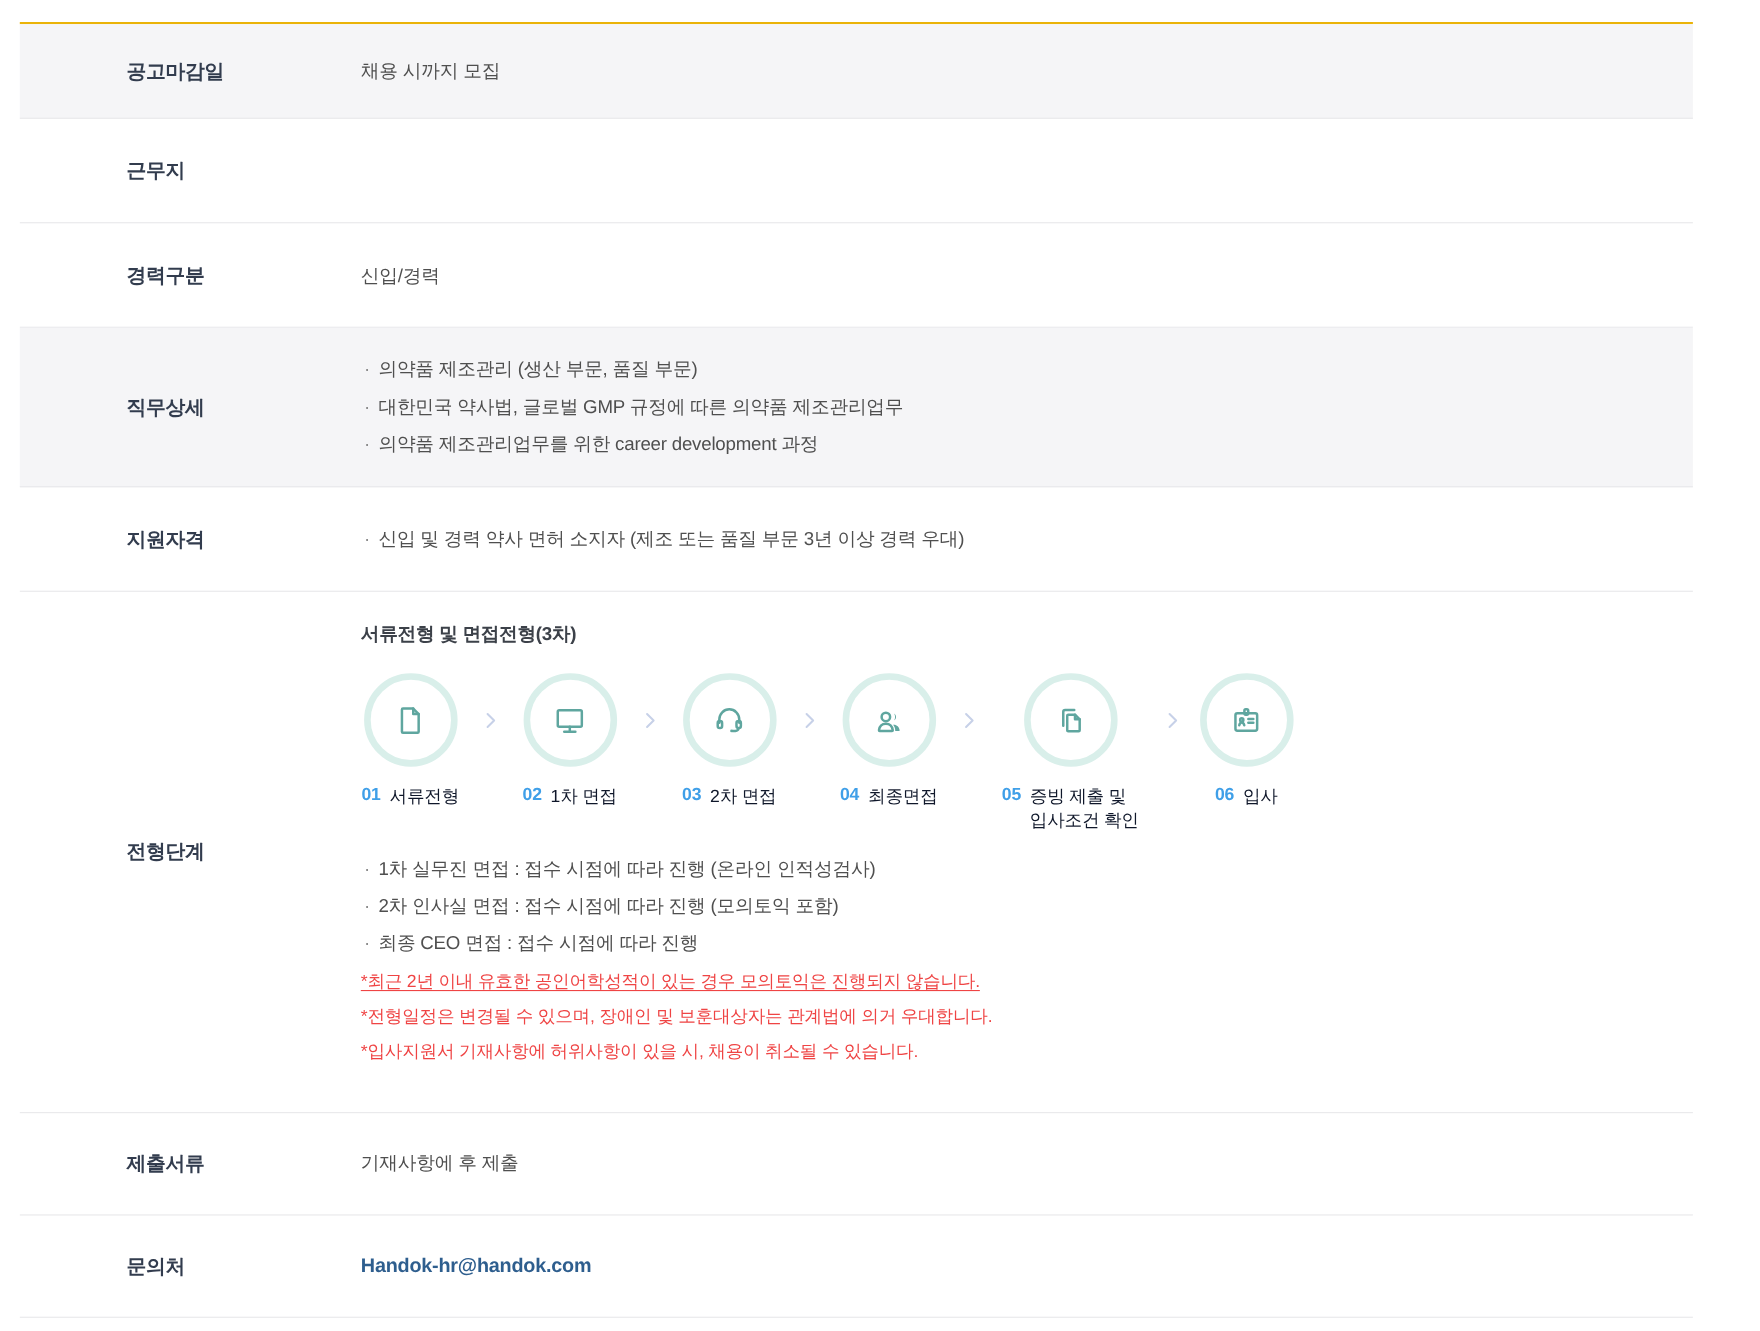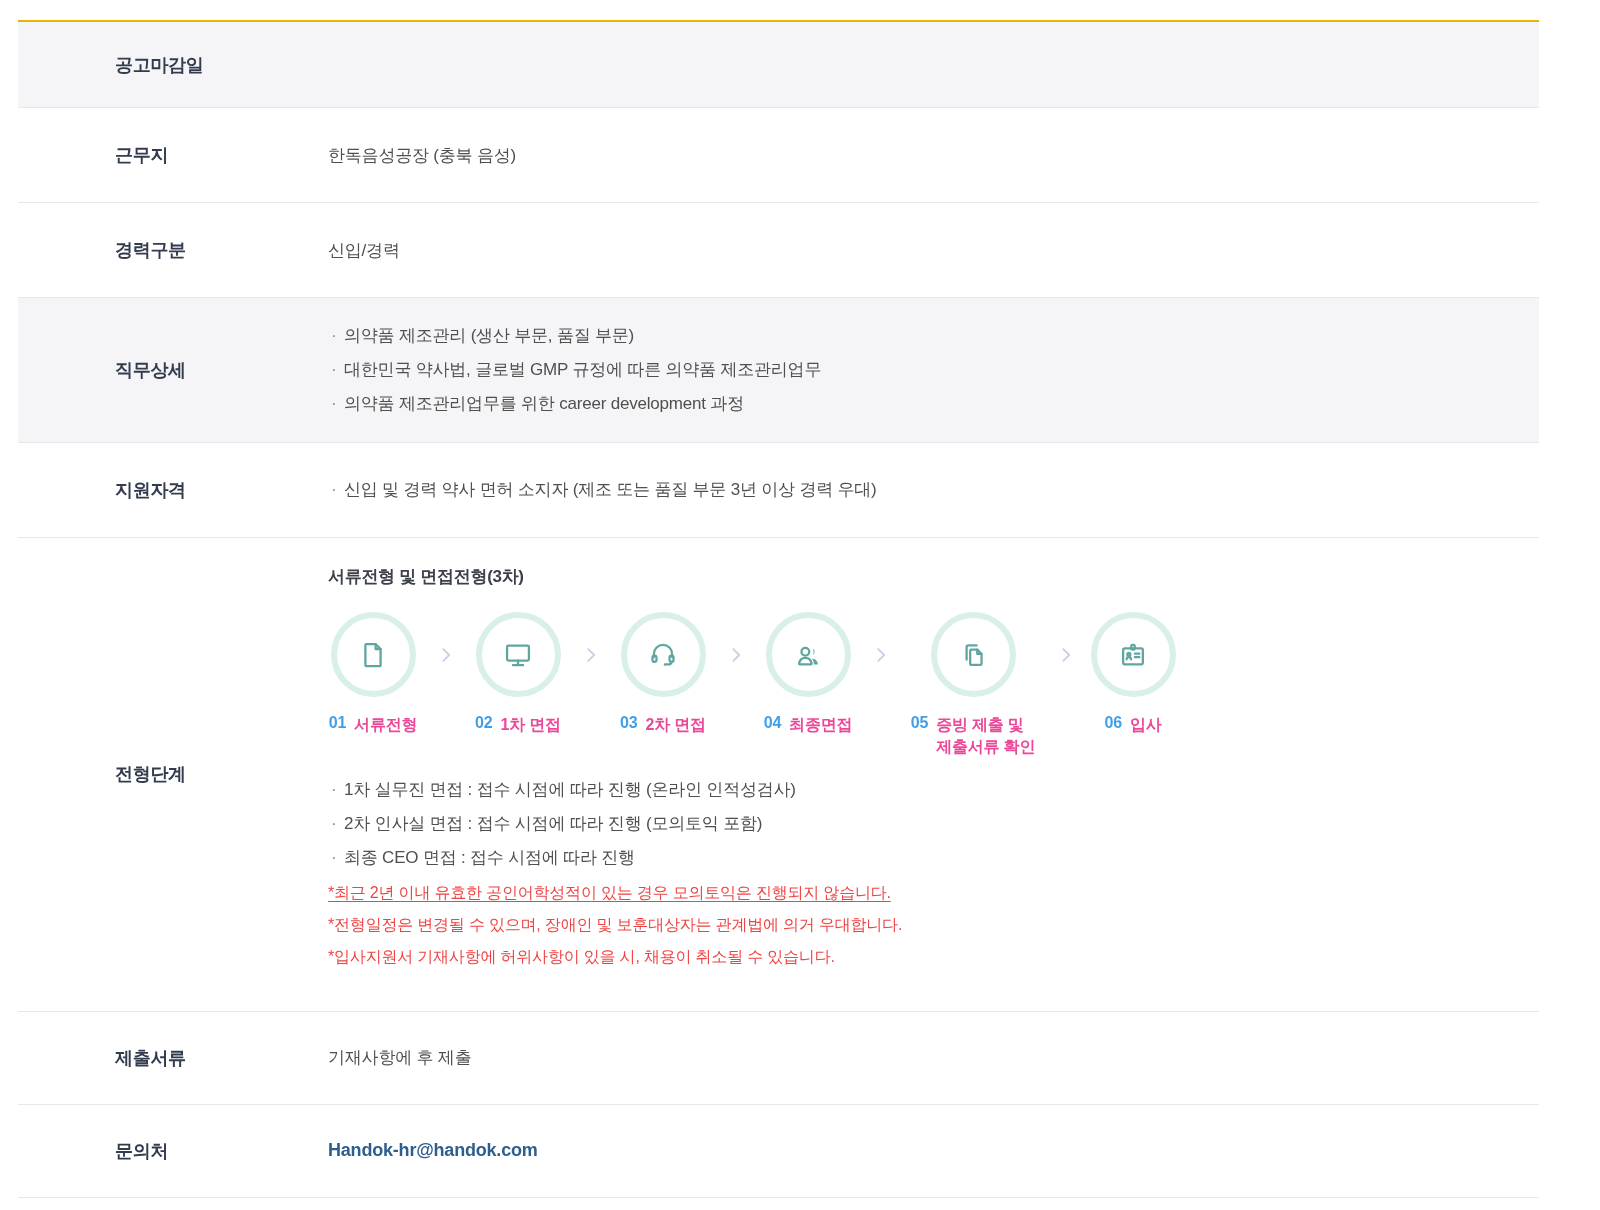--- a/index.html
+++ b/index.html
@@ -83,21 +83,21 @@
     display: flex; align-items: center; justify-content: center;
   }
   .step-label {
     margin-top: 17px;
     display: flex;
     gap: 8px;
     font-size: 16px;
     white-space: nowrap;
   }
   .step-num  { color: #3f9fe8; font-weight: 700; }
-  .step-name { color: #ec4899; font-weight: 700; line-height: 1.4; }
+  .step-name { color: #0f172a; font-weight: 400; line-height: 1.4; }
   .chev {
     width: 35px;
     margin-top: 32px;
     display: flex;
     justify-content: center;
     flex-shrink: 0;
   }
   .process-bullets { margin-top: 14px; }
   .process-notes { margin-top: 2px; }
   .note-line {
@@ -117,25 +117,25 @@
   }
   svg.icon { display: block; }
 </style>
 </head>
 <body>
 
 <div class="info-table">
 
   <div class="row shaded r-deadline">
     <div class="label-cell">공고마감일</div>
+    <div class="value-cell">채용 시까지 모집</div>
   </div>
 
   <div class="row r-location">
     <div class="label-cell">근무지</div>
-    <div class="value-cell">한독음성공장 (충북 음성)</div>
   </div>
 
   <div class="row r-career">
     <div class="label-cell">경력구분</div>
     <div class="value-cell">신입/경력</div>
   </div>
 
   <div class="row shaded r-jobdetail">
     <div class="label-cell">직무상세</div>
     <div class="value-cell">
@@ -259,21 +259,21 @@
             <svg class="icon" width="32" height="32" viewBox="0 0 24 24" fill="none" stroke="#5fa69f" stroke-width="1.7" stroke-linecap="round" stroke-linejoin="round">
               <path d="M7.2 15.5V6.1c0-.7.6-1.3 1.3-1.3h6.2"></path>
               <path d="M10.6 8h4.6l3.2 3.2v7.5c0 .4-.3.7-.7.7h-7.1c-.4 0-.7-.3-.7-.7V8.7c0-.4.3-.7.7-.7z"></path>
               <path d="M15.2 8v3.2h3.2"></path>
             </svg>
           </div>
           <div class="step-label">
             <span class="step-num">05</span>
             <span class="step-name">
               <div>증빙 제출 및</div>
-              <div>제출서류 확인</div>
+              <div>입사조건 확인</div>
             </span>
           </div>
         </div>
 
         <div class="chev">
           <svg width="22" height="22" viewBox="0 0 24 24" fill="none" stroke="#c7d1e8" stroke-width="2" stroke-linecap="round" stroke-linejoin="round">
               <polyline points="9 5.5 15.5 12 9 18.5"></polyline>
             </svg>
         </div>
 

